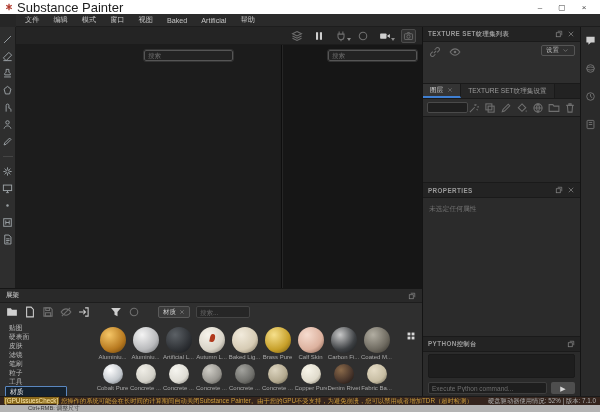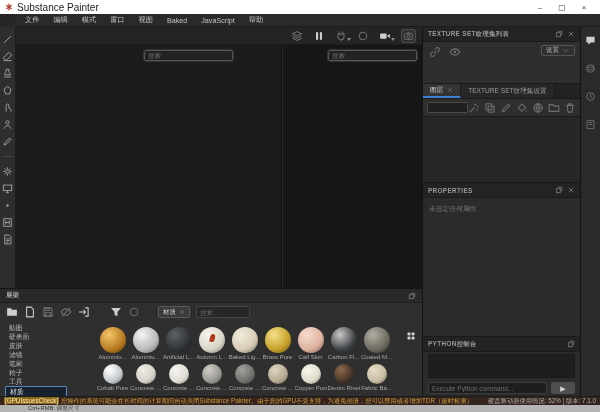--- a/index.html
+++ b/index.html
@@ -2,21 +2,21 @@
 <html><head>
 <meta charset="utf-8">
 <style>
   *{margin:0;padding:0;box-sizing:border-box;}
   html,body{background:#888;}
   #app{position:relative;width:600px;height:412px;font-family:"Liberation Sans","DejaVu Sans",sans-serif;
        background:#262626;overflow:hidden;font-size:7px;color:#c9c9c9;-webkit-font-smoothing:antialiased;}
   
   .titlebar{position:absolute;left:0;top:0;width:600px;height:14px;background:#ffffff;display:flex;align-items:center;padding:0 5px;gap:4px;}
   .applogo{width:8px;height:8px;}
-  .apptitle{font-size:10px;color:#1d1d1d;}
+  .apptitle{font-size:13px;color:#1d1d1d;}
   .winbtns{margin-left:auto;display:flex;align-items:center;gap:0;}
   .winbtn{width:22px;height:14px;display:flex;align-items:center;justify-content:center;font-size:8px;color:#444;cursor:default;}
   
   .menubar{position:absolute;left:16px;top:14px;width:600px;height:13px;background:#2a2a2a;display:flex;align-items:center;padding-left:2px;border-bottom:1px solid #1d1d1d;}
   .menu-item{padding:0 7px;font-size:7.2px;color:#c4c4c4;}
   
   .ic{display:block;width:100%;height:100%;}
   .ic *{stroke-width:1.4px;}
   .icbtn{position:relative;display:inline-flex;align-items:center;justify-content:center;width:12px;height:12px;color:#cfcfcf;flex:none;}
   .icbtn.dim{color:#6f6f6f;}
@@ -106,21 +106,21 @@
     </div>
   </div>
 
   <div class="menubar">
       <span class="menu-item">文件</span>
       <span class="menu-item">编辑</span>
       <span class="menu-item">模式</span>
       <span class="menu-item">窗口</span>
       <span class="menu-item">视图</span>
       <span class="menu-item">Baked</span>
-      <span class="menu-item">JavaScript</span>
+      <span class="menu-item">Artificial</span>
       <span class="menu-item">帮助</span>
     </div>
 
   <div class="lefttools">
       <span class="icbtn">
         <svg viewBox="0 0 16 16" class="ic">
           <path d="M3 13L13 3" fill="none" stroke="currentColor"></path>
         </svg>
       </span>
       <span class="icbtn">

